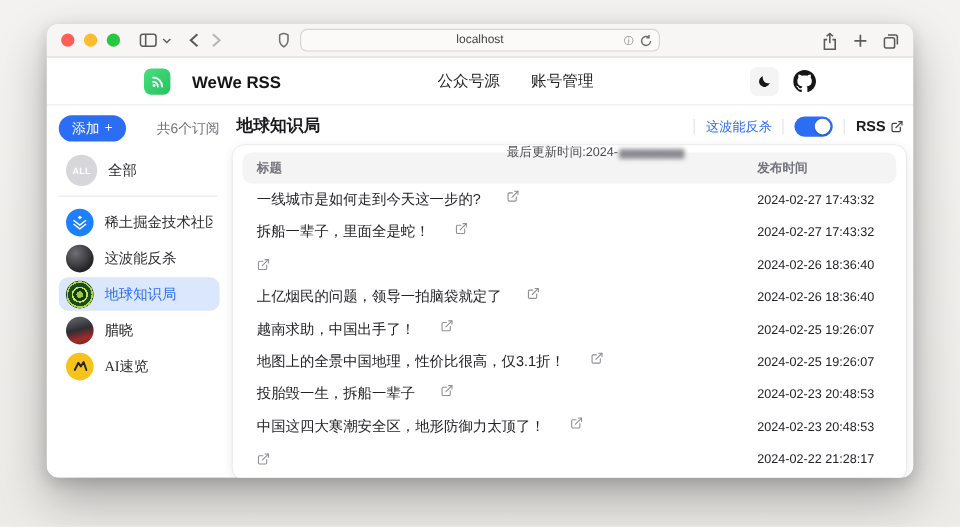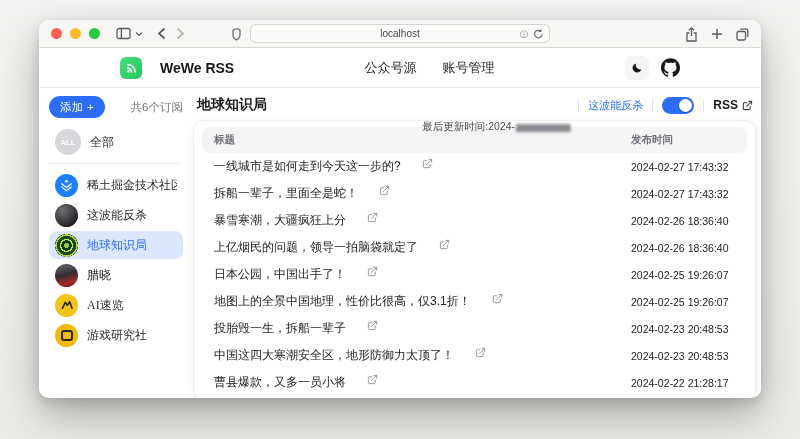--- a/index.html
+++ b/index.html
@@ -265,27 +265,20 @@
           <div class="sub">
     <span class="av kind-ai">
 
       <svg class="g g-m" width="16" height="16" viewBox="0 0 24 24" fill="none" stroke="#26262a" stroke-width="2.4" stroke-linecap="round" stroke-linejoin="round">
                 <path d="M5 17 9.5 8l3 4.5L16 7l3.5 10"></path>
               </svg>
 
     </span>
     <span class="sub-label">AI速览</span>
   </div>
-          <div class="sub">
-    <span class="av kind-game">
-
-      <span class="g g-game"></span>
-    </span>
-    <span class="sub-label">游戏研究社</span>
-  </div>
         </div>
     </div>
 
     <div class="main">
       <div class="main-head">
         <span class="feed-title">地球知识局</span>
         <div class="head-right">
           <span class="upd">
               <span>最后更新时间:2024-</span>
               <span class="redacted">▆▆▆▆▆▆▆▆▆</span>
@@ -335,21 +328,20 @@
                     <path d="M18 13v6a2 2 0 0 1-2 2H5a2 2 0 0 1-2-2V8a2 2 0 0 1 2-2h6"></path>
                     <path d="M15 3h6v6"></path>
                     <path d="M10 14 21 3"></path>
                   </svg>
       </span>
     </span>
     <span class="cell-time">2024-02-27 17:43:32</span>
   </div>
             <div class="trow">
     <span class="cell-title">
-      <span class="t-text">暴雪寒潮，大疆疯狂上分</span>
       <span class="ext">
         <svg width="11" height="11" viewBox="0 0 24 24" fill="none" stroke="currentColor" stroke-width="2" stroke-linecap="round" stroke-linejoin="round">
                     <path d="M18 13v6a2 2 0 0 1-2 2H5a2 2 0 0 1-2-2V8a2 2 0 0 1 2-2h6"></path>
                     <path d="M15 3h6v6"></path>
                     <path d="M10 14 21 3"></path>
                   </svg>
       </span>
     </span>
     <span class="cell-time">2024-02-26 18:36:40</span>
   </div>
@@ -361,21 +353,21 @@
                     <path d="M18 13v6a2 2 0 0 1-2 2H5a2 2 0 0 1-2-2V8a2 2 0 0 1 2-2h6"></path>
                     <path d="M15 3h6v6"></path>
                     <path d="M10 14 21 3"></path>
                   </svg>
       </span>
     </span>
     <span class="cell-time">2024-02-26 18:36:40</span>
   </div>
             <div class="trow">
     <span class="cell-title">
-      <span class="t-text">日本公园，中国出手了！</span>
+      <span class="t-text">越南求助，中国出手了！</span>
       <span class="ext">
         <svg width="11" height="11" viewBox="0 0 24 24" fill="none" stroke="currentColor" stroke-width="2" stroke-linecap="round" stroke-linejoin="round">
                     <path d="M18 13v6a2 2 0 0 1-2 2H5a2 2 0 0 1-2-2V8a2 2 0 0 1 2-2h6"></path>
                     <path d="M15 3h6v6"></path>
                     <path d="M10 14 21 3"></path>
                   </svg>
       </span>
     </span>
     <span class="cell-time">2024-02-25 19:26:07</span>
   </div>
@@ -413,21 +405,20 @@
                     <path d="M18 13v6a2 2 0 0 1-2 2H5a2 2 0 0 1-2-2V8a2 2 0 0 1 2-2h6"></path>
                     <path d="M15 3h6v6"></path>
                     <path d="M10 14 21 3"></path>
                   </svg>
       </span>
     </span>
     <span class="cell-time">2024-02-23 20:48:53</span>
   </div>
             <div class="trow">
     <span class="cell-title">
-      <span class="t-text">曹县爆款，又多一员小将</span>
       <span class="ext">
         <svg width="11" height="11" viewBox="0 0 24 24" fill="none" stroke="currentColor" stroke-width="2" stroke-linecap="round" stroke-linejoin="round">
                     <path d="M18 13v6a2 2 0 0 1-2 2H5a2 2 0 0 1-2-2V8a2 2 0 0 1 2-2h6"></path>
                     <path d="M15 3h6v6"></path>
                     <path d="M10 14 21 3"></path>
                   </svg>
       </span>
     </span>
     <span class="cell-time">2024-02-22 21:28:17</span>
   </div>

